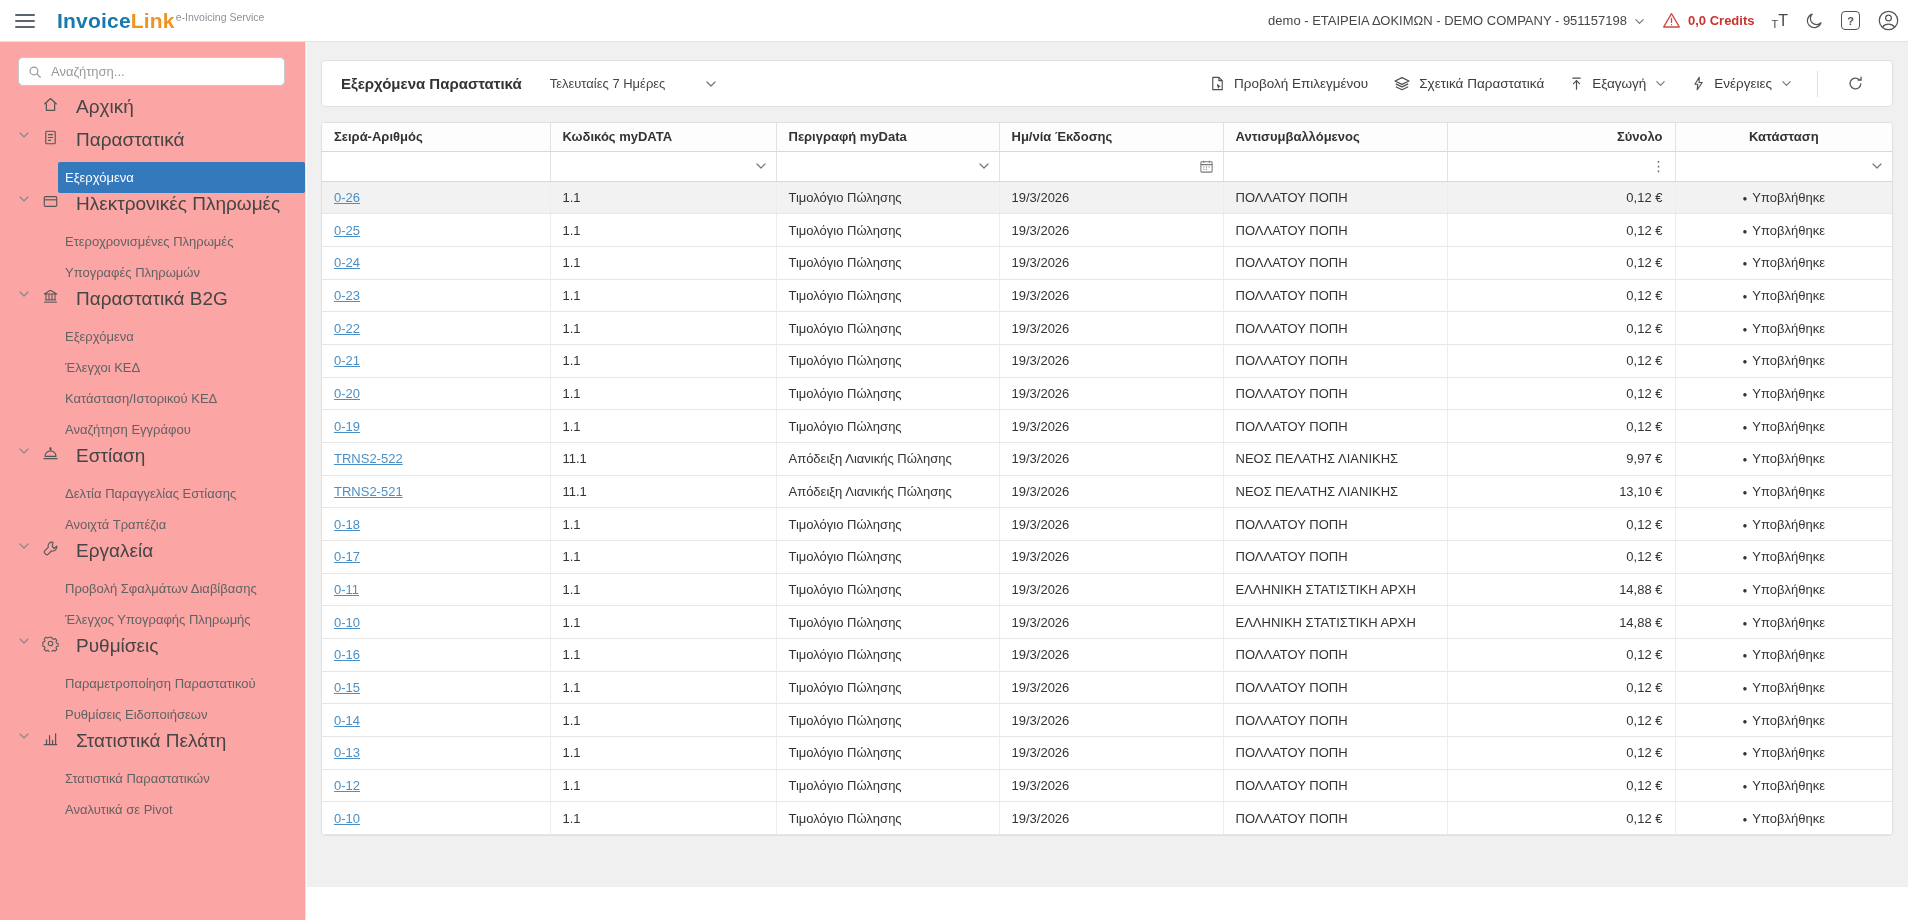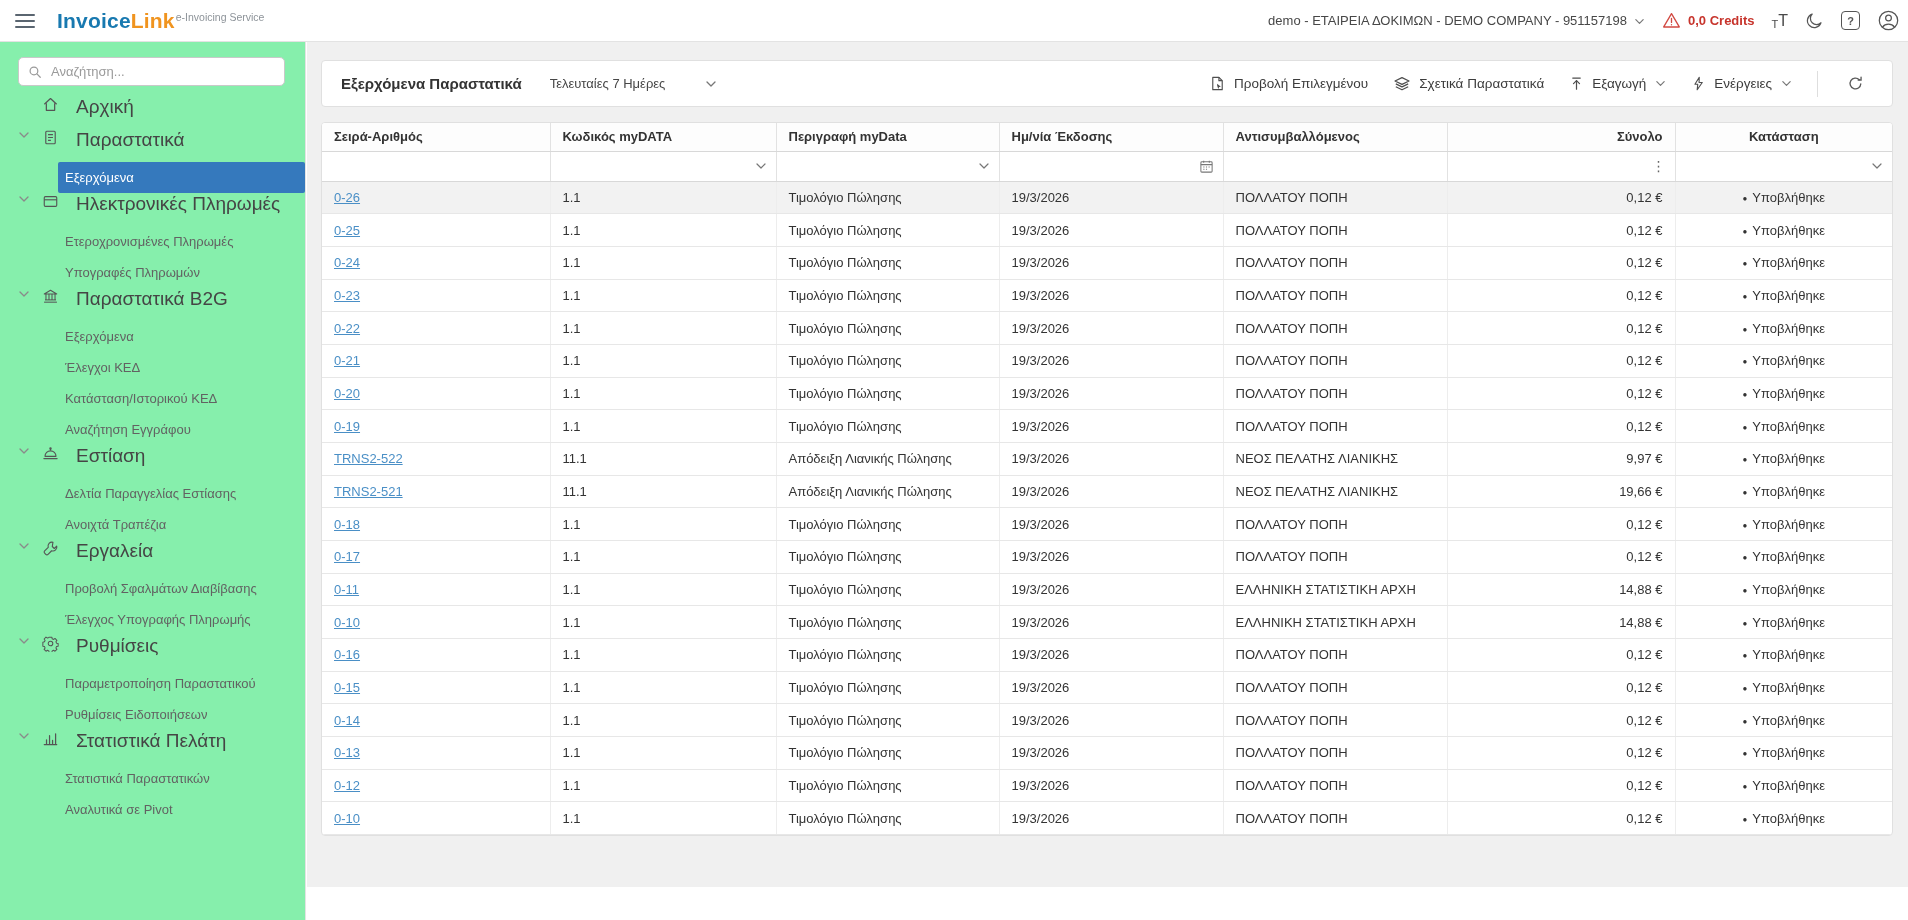--- a/index.html
+++ b/index.html
@@ -30,21 +30,21 @@
   .tt-btn .t1 { font-size:11px; } .tt-btn .t2 { font-size:16px; }
   .help-btn {
     width:19px; height:19px; border:1.4px solid #555; border-radius:4px;
     font-size:11px; font-weight:bold; color:#555; display:flex; align-items:center; justify-content:center; cursor:pointer;
   }
   .icon-plain { cursor:pointer; color:#555; }
 
   
   .sidebar {
     position:absolute; top:42px; left:0; width:306px; bottom:0;
-    background:#86efac; border-right:1px solid #e3e3e3; z-index:10;
+    background:#fca5a5; border-right:1px solid #e3e3e3; z-index:10;
   }
   .search-box {
     margin:15px 20px 10px 18px; height:29px; border:1px solid #c9c9c9; border-radius:5px;
     display:flex; align-items:center; padding:0 9px; gap:7px; background:#fff;
   }
   .search-box input {
     flex:1; border:none; outline:none; background:transparent;
     font-family:inherit; font-size:13px; color:#555;
   }
   .search-box input::placeholder { color:#9a9a9a; }
@@ -540,21 +540,21 @@
             <td class="cell">ΝΕΟΣ ΠΕΛΑΤΗΣ ΛΙΑΝΙΚΗΣ</td>
             <td class="cell c-total">9,97 €</td>
             <td class="cell c-status"><span class="dot">●</span><span>Υποβλήθηκε</span></td>
           </tr>
           <tr>
             <td class="cell c-serial"><a>TRNS2-521</a></td>
             <td class="cell">11.1</td>
             <td class="cell">Απόδειξη Λιανικής Πώλησης</td>
             <td class="cell">19/3/2026</td>
             <td class="cell">ΝΕΟΣ ΠΕΛΑΤΗΣ ΛΙΑΝΙΚΗΣ</td>
-            <td class="cell c-total">19,66 €</td>
+            <td class="cell c-total">13,10 €</td>
             <td class="cell c-status"><span class="dot">●</span><span>Υποβλήθηκε</span></td>
           </tr>
           <tr>
             <td class="cell c-serial"><a>0-18</a></td>
             <td class="cell">1.1</td>
             <td class="cell">Τιμολόγιο Πώλησης</td>
             <td class="cell">19/3/2026</td>
             <td class="cell">ΠΟΛΛΑΤΟΥ ΠΟΠΗ</td>
             <td class="cell c-total">0,12 €</td>
             <td class="cell c-status"><span class="dot">●</span><span>Υποβλήθηκε</span></td>

